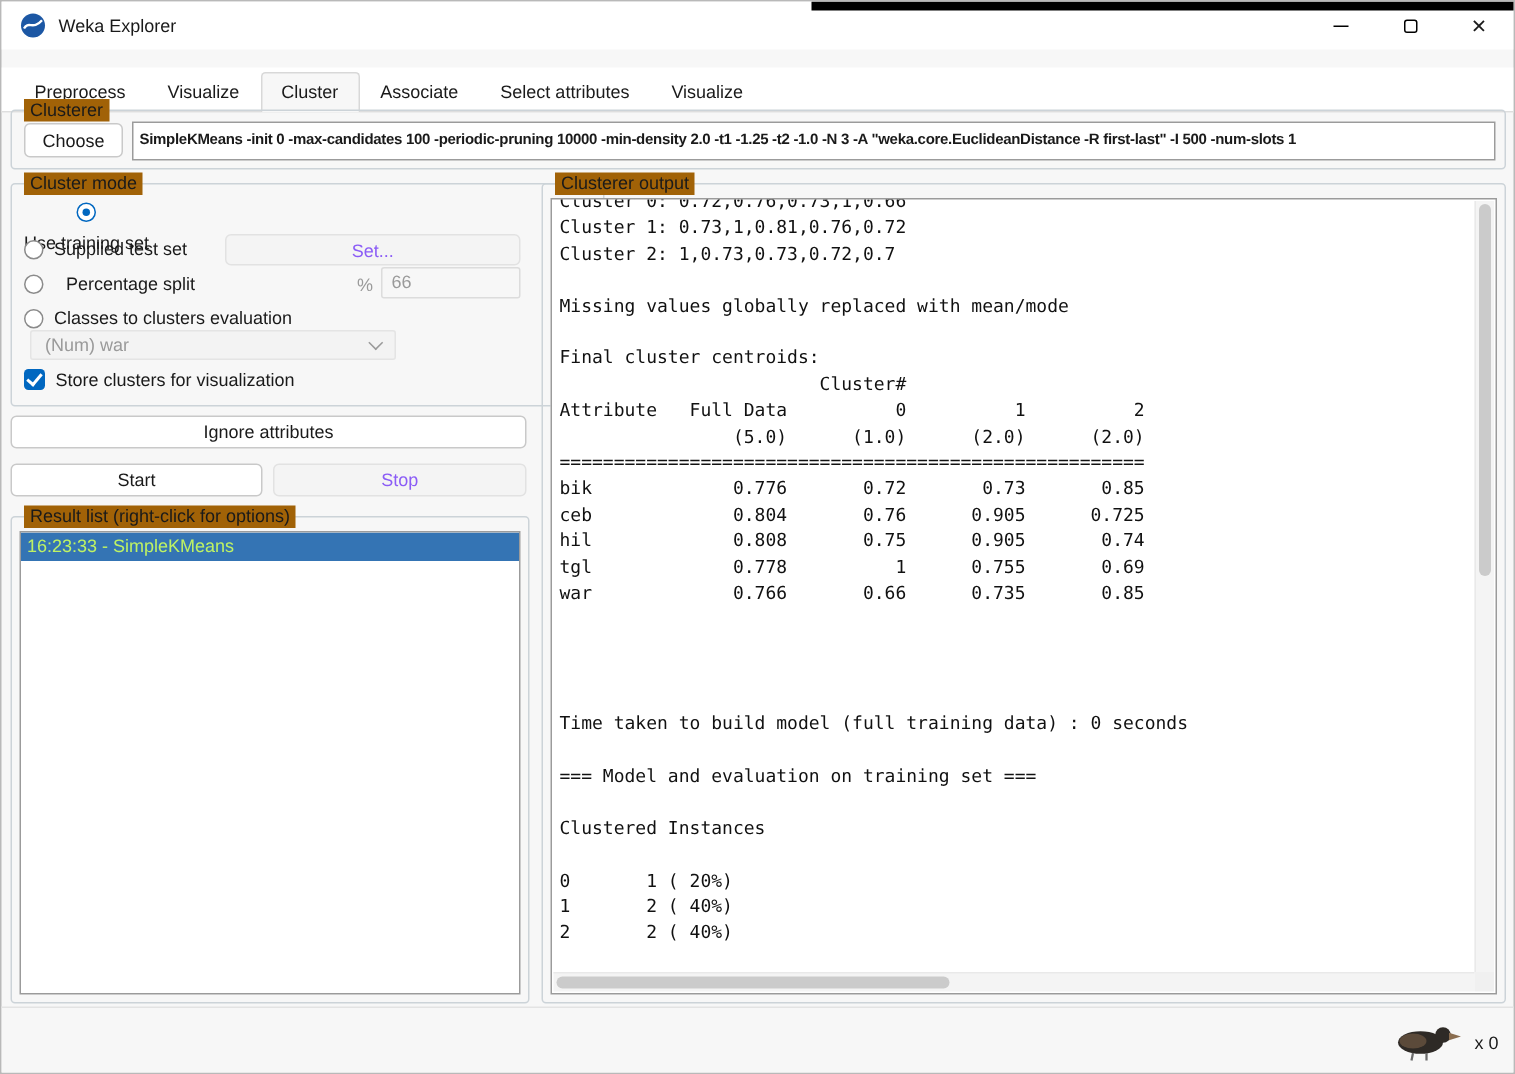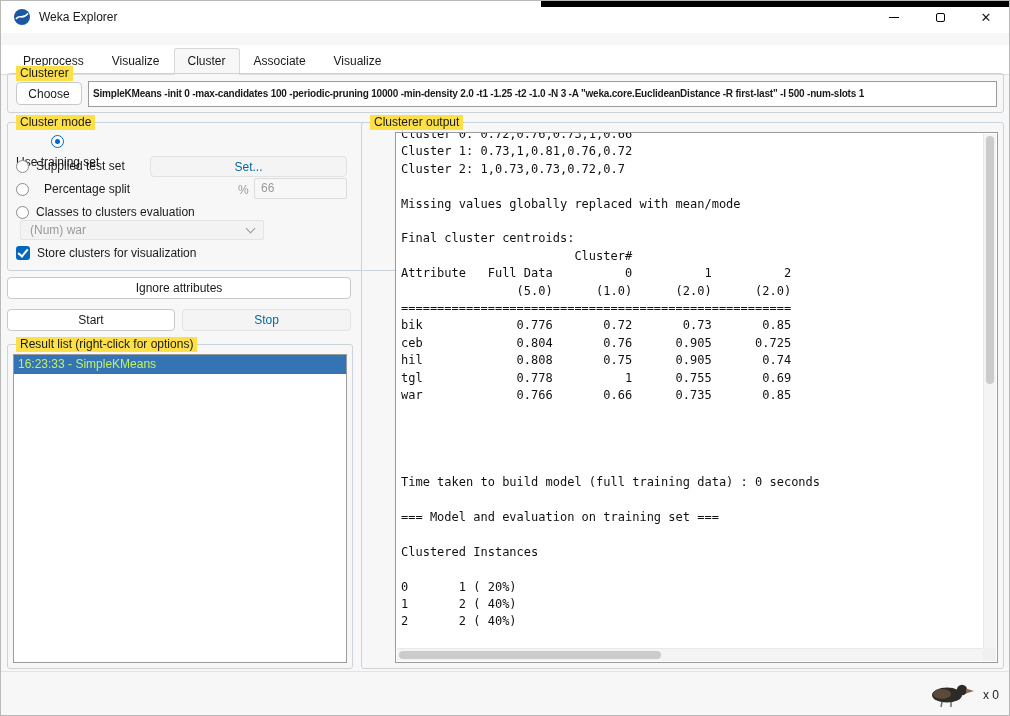--- a/index.html
+++ b/index.html
@@ -23,24 +23,24 @@
   .close-glyph { font-size:13px; line-height:13px; }
 
   
   .tabbar { position:absolute; left:0; top:44px; width:100%; height:30px; background:#fff;
     border-bottom:1px solid #dedede; display:flex; align-items:flex-end; padding-left:8px; }
   .tab { height:27px; line-height:25px; padding:0 13px; margin-bottom:-1px; border:1px solid transparent; white-space:nowrap; }
   .tab.active { background:#f7f7f7; border-color:#d8d8d8; border-bottom-color:#f7f7f7; border-radius:3px 3px 0 0; }
 
   
   .groupbox { position:absolute; border:1px solid #ccd3d8; border-radius:3px; }
-  .group-label { position:absolute; top:-8px; left:8px; background:#fde047; padding:0 4px; line-height:15px; white-space:nowrap; }
+  .group-label { position:absolute; top:-8px; left:8px; background:#a16207; padding:0 4px; line-height:15px; white-space:nowrap; }
 
   .btn { background:#fff; border:1px solid #c9c9c9; border-radius:4px; display:flex; align-items:center; justify-content:center; position:absolute; }
-  .btn.disabled { color:#0369a1; border-color:#e2e2e2; background:#f4f4f4; }
+  .btn.disabled { color:#8b5cf6; border-color:#e2e2e2; background:#f4f4f4; }
 
   
   .config-field { position:absolute; left:80px; top:7px; right:6px; height:26px; background:#fff;
     border:1px solid #9b9b9b; font-weight:bold; font-size:10px; letter-spacing:-0.2px;
     line-height:24px; padding-left:4px; white-space:nowrap; overflow:hidden; }
 
   
   .opt-row { position:absolute; left:8px; display:flex; align-items:center; gap:7px; height:16px; }
   .radio { width:13px; height:13px; border-radius:50%; border:1px solid #8b8b8b; background:#fff; position:relative; flex:0 0 13px; }
   .radio.selected { border:1px solid var(--accent); }
@@ -53,21 +53,21 @@
     border:1px solid #e4e4e4; border-radius:2px; display:flex; align-items:center; justify-content:space-between; padding:0 9px; }
   .chevron { width:7px; height:7px; border-right:1.6px solid #9a9a9a; border-bottom:1.6px solid #9a9a9a; transform:rotate(45deg); margin-top:-4px; }
   .pct-field { position:absolute; left:246px; top:55px; width:93px; height:21px; background:#f7f7f7;
     border:1px solid #dcdcdc; border-radius:2px; color:#9a9a9a; line-height:19px; padding-left:6px; }
 
   
   .result-list { position:absolute; left:5px; top:9px; right:5px; bottom:5px; background:#fff; border:1px solid #9b9b9b; overflow:hidden; }
   .list-item { height:19px; line-height:19px; padding-left:4px; background:var(--selection); color:#bef264; white-space:nowrap; }
 
   
-  .output-area { position:absolute; left:5px; top:9px; right:5px; bottom:5px; background:#fff; border:1px solid #9b9b9b; overflow:hidden;margin-left:28px; }
+  .output-area { position:absolute; left:5px; top:9px; right:5px; bottom:5px; background:#fff; border:1px solid #9b9b9b; overflow:hidden; }
   .output-pre { position:absolute; left:5px; top:-7px; margin:0;
     font-family:"DejaVu Sans Mono","Liberation Mono",monospace; font-size:12px; line-height:17.4px; white-space:pre; color:#111; }
   .vscroll { position:absolute; top:1px; right:1px; bottom:14px; width:13px; background:#f4f4f4; border-left:1px solid #e9e9e9; }
   .vthumb { position:absolute; left:2px; right:2px; top:2px; height:248px; background:#cbcbcb; border-radius:5px; }
   .hscroll { position:absolute; left:1px; right:14px; bottom:1px; height:13px; background:#f4f4f4; border-top:1px solid #e9e9e9; }
   .hthumb { position:absolute; top:2px; bottom:2px; left:2px; width:262px; background:#cbcbcb; border-radius:5px; }
   .scroll-corner { position:absolute; right:1px; bottom:1px; width:13px; height:13px; background:#f0f0f0; }
 
   
   .footer { position:absolute; left:0; top:670px; width:100%; height:46px; background:#f7f7f7; border-top:1px solid #e3e3e3; }
@@ -96,20 +96,21 @@
       <span class="close-glyph">✕</span>
     </div>
 </div>
 <div class="black-strip"></div>
 
 <div class="tabbar">
   <div class="tab">Preprocess</div>
   <div class="tab">Visualize</div>
   <div class="tab active">Cluster</div>
   <div class="tab">Associate</div>
+  <div class="tab">Select attributes</div>
   <div class="tab">Visualize</div>
 </div>
 
 <div class="groupbox" style="left:6px; top:72px; width:997px; height:40px;">
   <span class="group-label">Clusterer</span>
   <div class="btn" style="left:8px; top:8px; width:66px; height:23px;">Choose</div>
   <div class="config-field">SimpleKMeans -init 0 -max-candidates 100 -periodic-pruning 10000 -min-density 2.0 -t1 -1.25 -t2 -1.0 -N 3 -A "weka.core.EuclideanDistance -R first-last" -I 500 -num-slots 1</div>
 </div>
 
 <div class="groupbox" style="left:6px; top:121px; width:396px; height:149px;">

